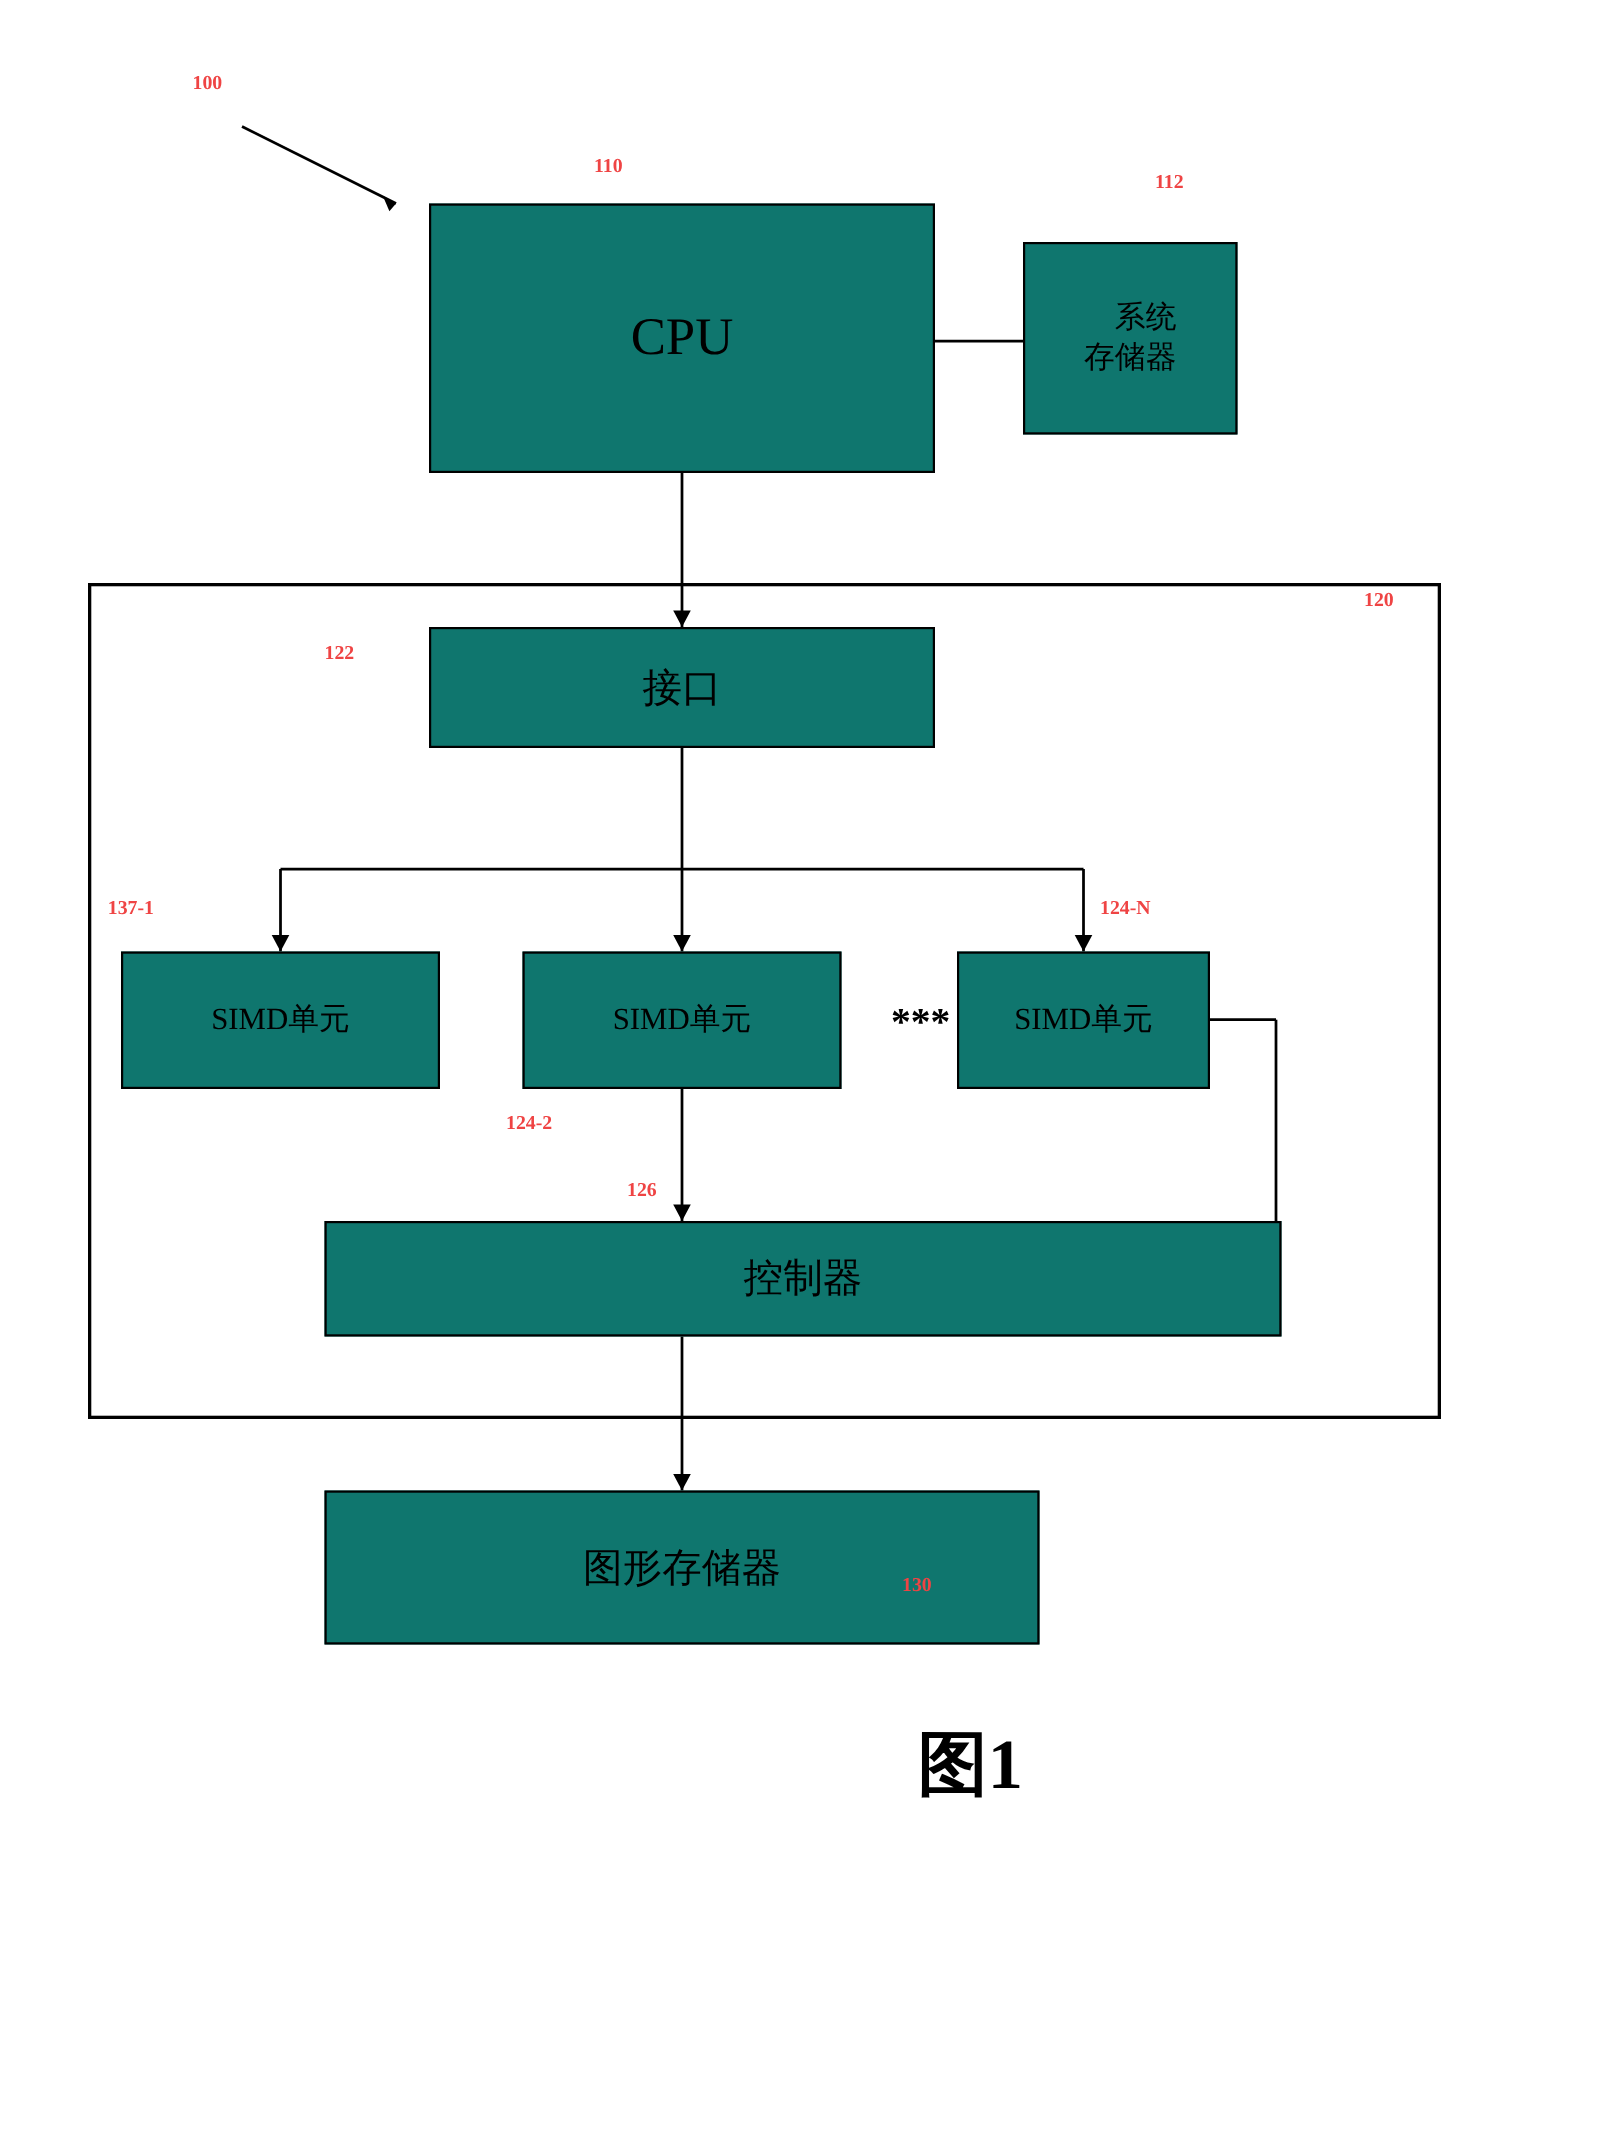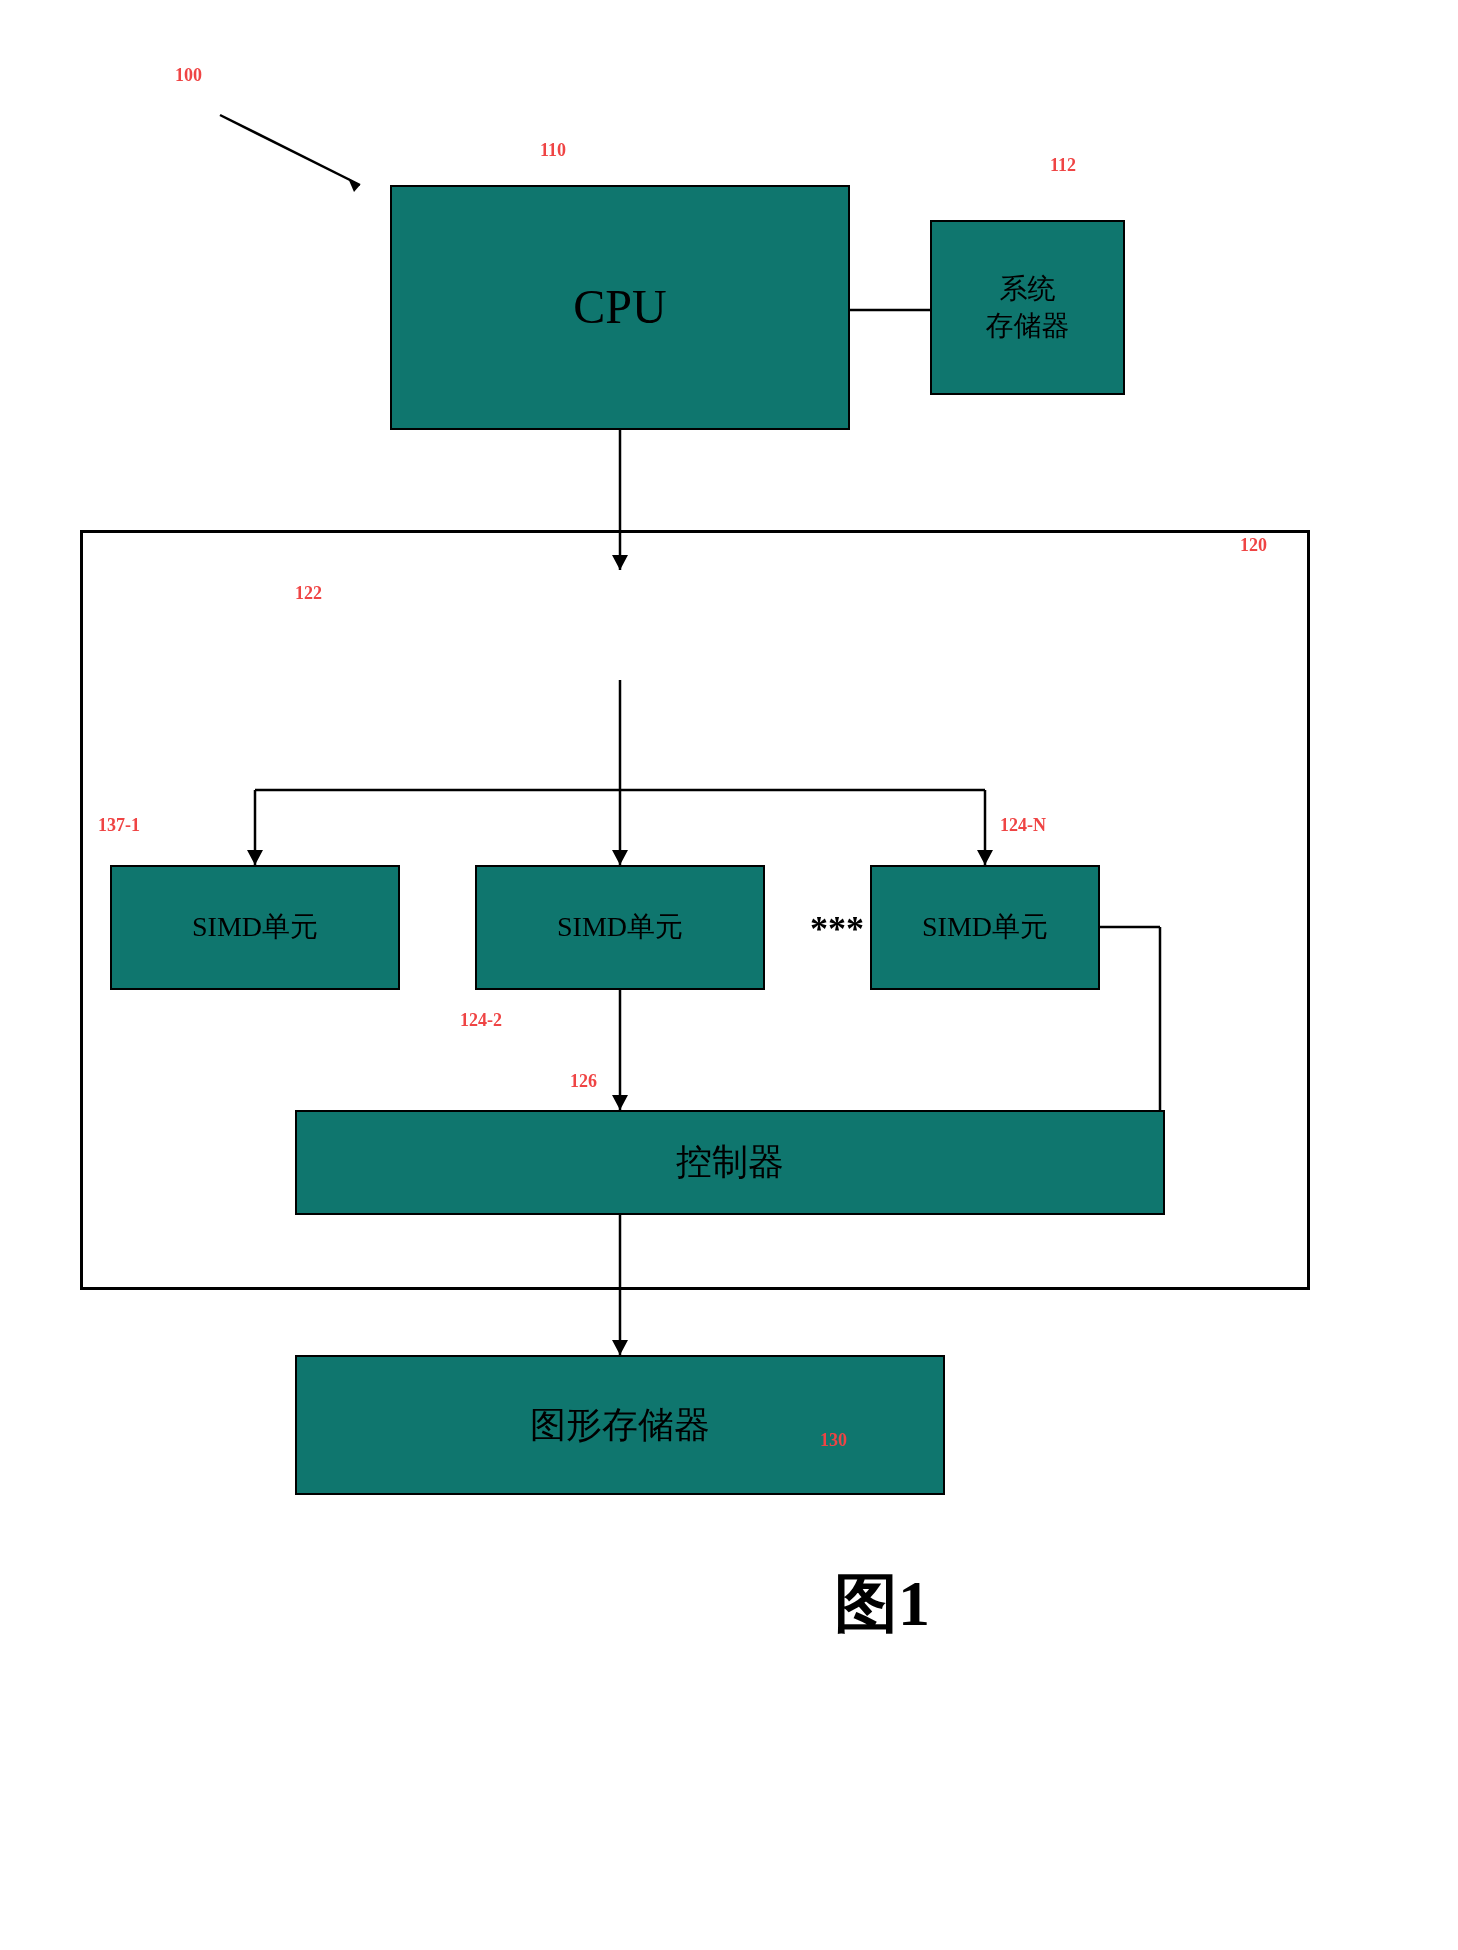--- a/index.html
+++ b/index.html
@@ -95,31 +95,34 @@
 
   <span class="label" style="left:175px; top:65px; font-weight:bold;">100</span>
 
   <div class="box" style="left:390px; top:185px; width:460px; height:245px; font-size:48px; font-weight:normal;">
     <span>CPU</span>
   </div>
 
   <span class="label" style="left:540px; top:140px;">110</span>
 
   <div class="box" style="left:930px; top:220px; width:195px; height:175px; font-size:28px;">
-    <span style="white-space:pre-line; text-align:center;">系统
+    <span style="white-space:pre-line; text-align:right;">系统
 存储器</span>
   </div>
 
   <span class="label" style="left:1050px; top:155px;">112</span>
 
   <div class="box" style="left:80px; top:530px; width:1230px; height:760px; font-size:28px; background:transparent; border:3px solid #000; align-items:flex-start; justify-content:flex-start;">
   </div>
 
   <span class="label" style="left:1240px; top:535px;">120</span>
 
+  <div class="box" style="left:390px; top:570px; width:460px; height:110px; font-size:36px;">
+    <span>接口</span>
+  </div>
 
   <span class="label" style="left:295px; top:583px;">122</span>
 
   <div class="box" style="left:110px; top:865px; width:290px; height:125px; font-size:28px;">
     <span>SIMD单元</span>
   </div>
 
   <span class="label" style="left:98px; top:815px;">137-1</span>
 
   <div class="box" style="left:475px; top:865px; width:290px; height:125px; font-size:28px;">

